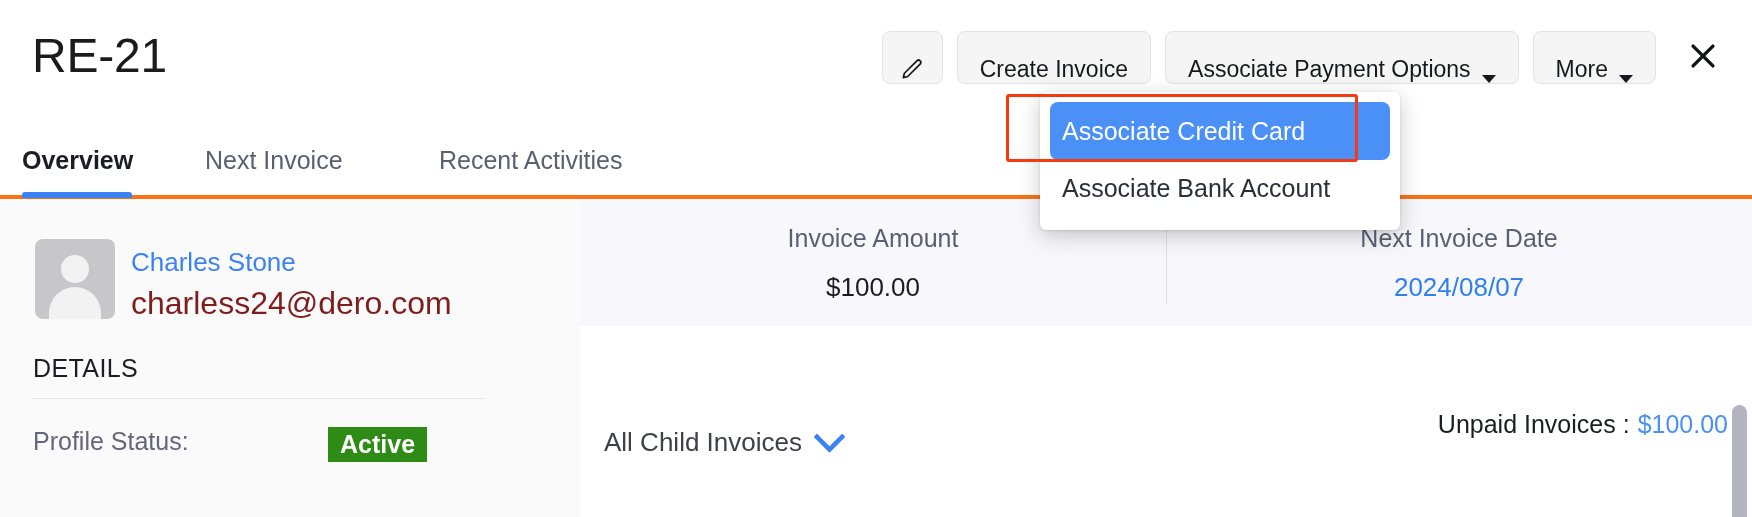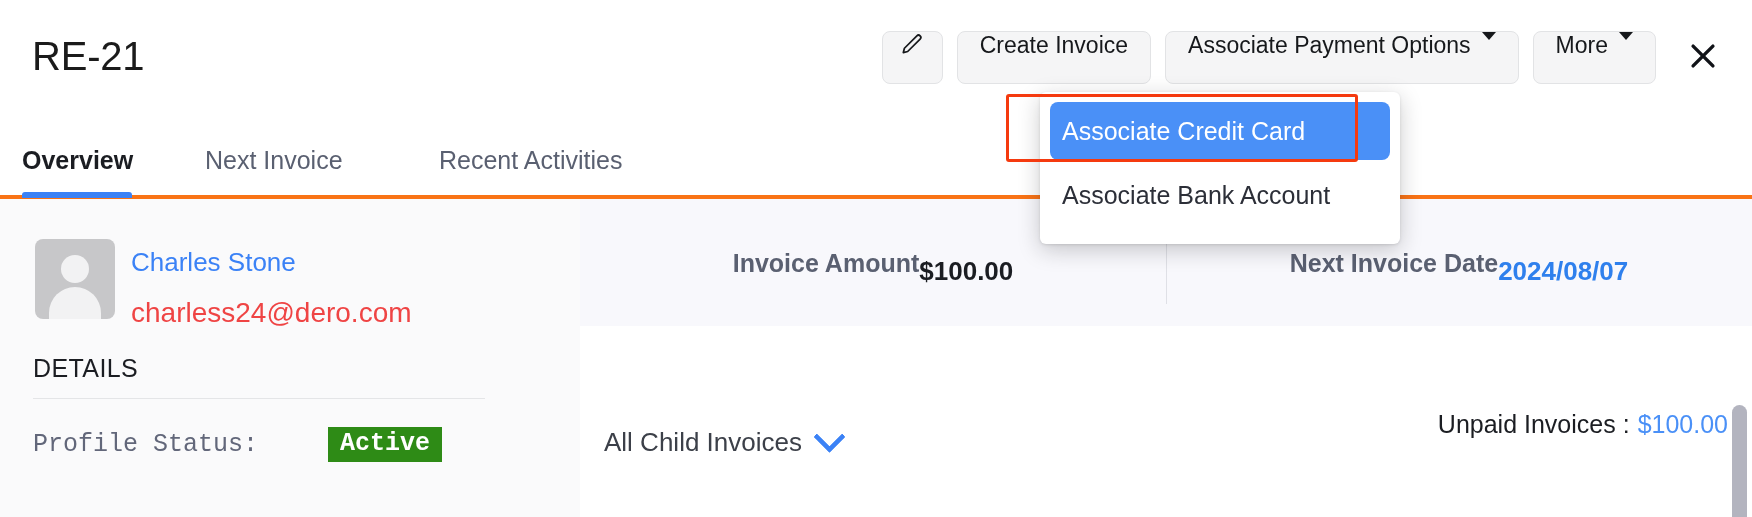--- a/index.html
+++ b/index.html
@@ -24,42 +24,42 @@
     position: absolute;
     left: 0; top: 0;
     width: 1752px;
     height: 116px;
     background: #ffffff;
   }
   .record-title {
     position: absolute;
     left: 32px;
     top: 30px;
-    font-size: 40px;
+    font-size: 48px;
     font-weight: 400;
     color: #1b1b1b;
     letter-spacing: -0.2px;
     line-height: 52px;
   }
   .header-actions {
     position: absolute;
     right: 26px;
     top: 31px;
     display: flex;
     align-items: center;
     gap: 14px;
   }
   .btn {
     background: #f5f5f6;
     border: 1px solid #e2e3e5;
     border-radius: 8px;
     height: 53px;
     box-sizing: border-box;
     display: inline-flex;
-    align-items: flex-start;
+    align-items: flex-end;
     justify-content: center;
     font-family: "Liberation Sans", sans-serif;
     font-size: 23px;
     color: #16181b;
     padding: 0 22px;
     cursor: pointer;
     white-space: nowrap;
   }
   .btn-icon {
     width: 61px;
@@ -177,24 +177,24 @@
     margin-left: 16px;
     padding-top: 6px;
   }
   .contact-name {
     font-size: 26px;
     color: #3b82f6;
     cursor: pointer;
     line-height: 34px;
   }
   .contact-email {
-    font-size: 28px;
-    color: #ef4444;
+    font-size: 32px;
+    color: #7f1d1d;
     line-height: 36px;
-    margin-top: 16px;
+    margin-top: 6px;
   }
   .details-heading {
     position: absolute;
     left: 33px;
     top: 155px;
     font-size: 25px;
     color: #1b1d22;
     letter-spacing: 0.4px;
   }
   .details-rule {
@@ -204,22 +204,21 @@
     width: 452px;
     height: 1px;
     background: #e4e5e7;
   }
   .field-row {
     position: absolute;
     left: 33px;
     top: 228px;
     width: 470px;
     display: flex;
-    align-items: center;
-    font-family: Liberation Mono, monospace;
+    align-items: flex-start;
   }
   .field-label {
     font-size: 25px;
     color: #62677a;
     width: 295px;
   }
   .badge-active {
     display: inline-block;
     background: #2e8b16;
     color: #ffffff;
@@ -243,24 +242,23 @@
     left: 0; top: 0;
     width: 1172px;
     height: 127px;
     background: #f8f8fc;
     display: flex;
   }
   .summary-cell {
     flex: 1 1 0;
     position: relative;
     display: flex;
-    flex-direction: row;
+    flex-direction: column;
     align-items: center;
     justify-content: center;
-    font-weight: bold;
   }
   .summary-cell + .summary-cell::before {
     content: "";
     position: absolute;
     left: 0;
     top: 22px;
     bottom: 22px;
     width: 1px;
     background: #dfe0e6;
   }
@@ -330,21 +328,21 @@
     background: #ffffff;
     border-radius: 6px;
     box-shadow: 0 6px 22px rgba(22, 24, 27, 0.22), 0 1px 3px rgba(22,24,27,0.12);
     padding: 10px 0 14px;
     box-sizing: border-box;
     z-index: 50;
   }
   .menu-item {
     font-size: 25px;
     color: #2c2f38;
-    padding: 19px 22px;
+    padding: 12px 22px;
     line-height: 32px;
     cursor: pointer;
     white-space: nowrap;
   }
   .menu-item.selected {
     background: #4a90f7;
     color: #ffffff;
     border-radius: 8px;
     margin: 0 10px;
     padding: 13px 12px;

